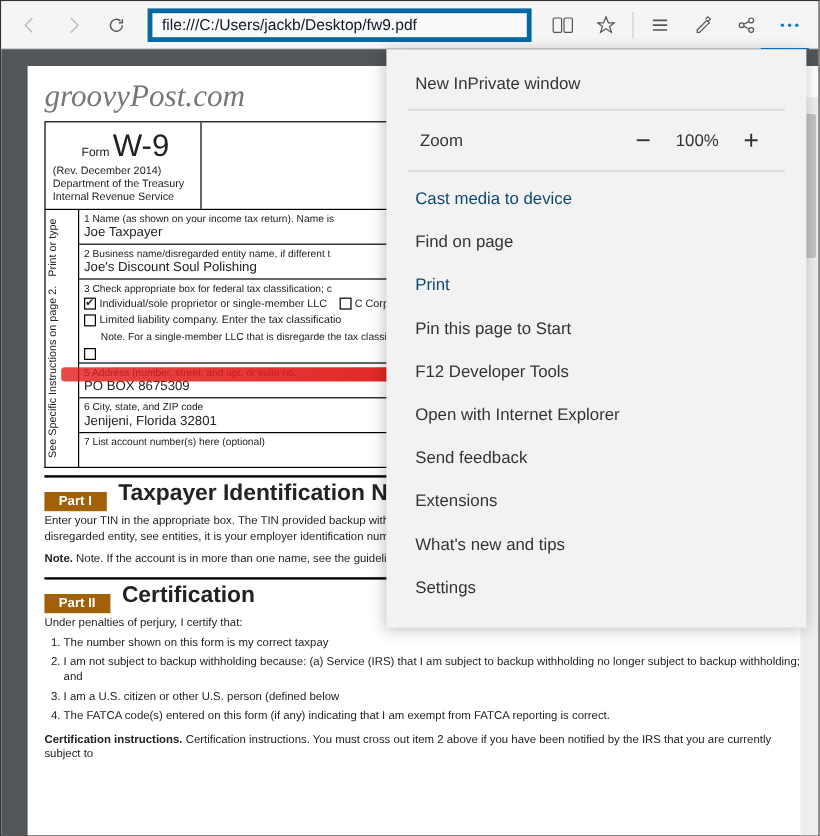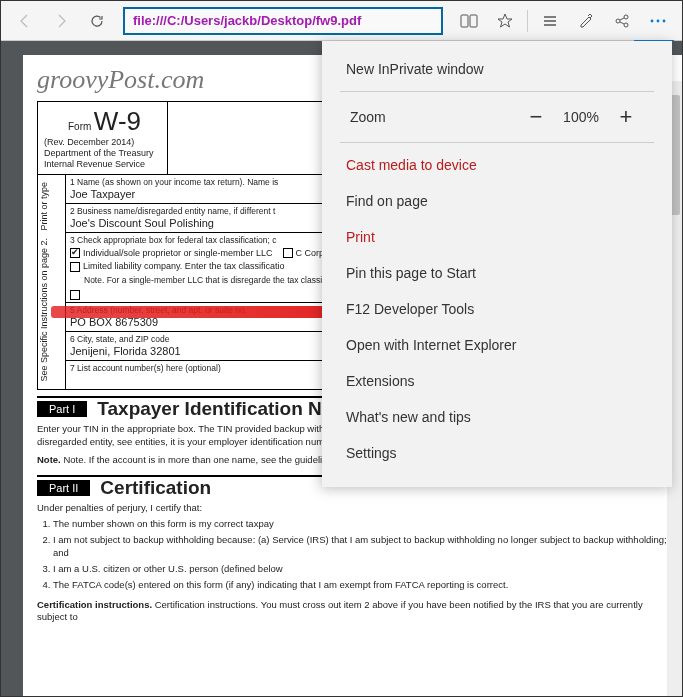--- a/index.html
+++ b/index.html
@@ -1,49 +1,49 @@
 <!DOCTYPE html>
 <html><head>
 <meta charset="utf-8">
 <style>
 * { margin: 0; padding: 0; box-sizing: border-box; }
 body { width: 683px; height: 697px; font-family: "Segoe UI", Arial, sans-serif; background: #fff; border: 1px solid #333; overflow: hidden; position: relative; }
 .toolbar { display: flex; align-items: center; height: 40px; background: #f5f5f5; border-bottom: 1px solid #ccc; padding: 0 6px; }
 .tbtn { width: 36px; height: 36px; display: flex; align-items: center; justify-content: center; cursor: pointer; color: #555; }
 .tbtn.disabled { color: #bbb; }
-.addr { flex: 1; margin: 0 8px; height: 28px; border: 2px solid #0369a1; background: #f9f9f9; padding: 0 8px; font-size: 13px; color: #a21caf; display: flex; align-items: center; font-weight: bold; }
+.addr { flex: 1; margin: 0 8px; height: 28px; border: 4px solid #0369a1; background: #f9f9f9; padding: 0 8px; font-size: 13px; color: #0f172a; display: flex; align-items: center; }
 .blue-underline { position: absolute; top: 39px; right: 8px; height: 3px; width: 40px; background: #0b79d0; }
 .viewport { position: relative; background: #525659; height: 657px; padding: 14px 0 0 22px; overflow: hidden; }
 .page { width: 660px; background: #fff; padding: 10px 14px 20px; font-size: 10.5px; color: #222; min-height: 700px; }
 .watermark { font-family: Georgia, serif; font-style: italic; font-size: 26px; color: #777; margin-bottom: 6px; }
 .formhead { display: flex; border: 1px solid #000; }
 .formhead .col1 { width: 130px; border-right: 1px solid #000; padding: 4px 6px; font-size: 9px; line-height: 1.2; }
 .formhead .col1 .big { font-size: 26px; font-weight: normal; }
 .formhead .col1 .fo { font-size: 10px; margin-left: 24px; }
 .formhead .col2 { flex: 1; padding: 20px 6px 4px; font-size: 18px; font-weight: bold; text-align: center; }
 .body-row { display: flex; }
 .side { width: 28px; border: 1px solid #000; border-top: none; border-right: none; writing-mode: sideways-lr; text-align: center; font-size: 9px; padding: 4px 2px; line-height: 1; }
 .main { flex: 1; border: 1px solid #000; border-top: none; }
 .cell { border-top: 1px solid #000; padding: 2px 4px; font-size: 9px; }
 .cell:first-child { border-top: none; }
 .cell .lbl { font-size: 8.5px; }
 .cell .val { font-family: Arial; font-size: 11px; padding: 1px 0; }
 .chk { display: inline-block; width: 10px; height: 10px; border: 1px solid #000; margin-right: 3px; vertical-align: middle; position: relative; }
 .chk.on::after { content: "✔"; font-size: 9px; position: absolute; top: -2px; left: 0; }
 .noteblk { background: none; padding: 3px 4px; border-top: 1px solid #000; font-size: 8.5px; }
 .part { display: flex; align-items: center; border-top: 2px solid #000; margin-top: 6px; }
-.part-lbl { background: #000000; color: #fff; font-weight: normal; font-size: 11px; padding: 2px 12px; }
+.part-lbl { background: #a16207; color: #fff; font-weight: bold; font-size: 11px; padding: 2px 12px; margin-top: 12px; }
 .part-title { font-weight: bold; font-size: 19px; padding-left: 10px; }
 .para { font-size: 9.5px; padding: 3px 0; line-height: 1.3; }
 .arrow { position: absolute; top: 305px; left: 50px; width: 280px; height: 20px; pointer-events: none; }
 .arrow-body { height: 12px; background: linear-gradient(to right, rgba(226,27,27,.8), rgba(226,27,27,.95)); border-radius: 3px; }
 .arrow-head { position: absolute; right: -22px; top: -8px; width: 0; height: 0; border-left: 26px solid #e21b1b; border-top: 14px solid transparent; border-bottom: 14px solid transparent; }
 .menu { position: absolute; top: 40px; right: 10px; width: 350px; background: #f2f2f2; box-shadow: -1px 2px 12px rgba(0,0,0,.25); font-size: 14px; color: #333; padding: 10px 0 16px; z-index: 10; }
 .menu-item { padding: 10px 24px; cursor: pointer; }
-.menu-item.disabled { color: #b91c1c; }
+.menu-item.disabled { color: #0c4a6e; }
 .menu-sep { height: 1px; background: #ccc; margin: 4px 18px; }
 .zoom-row { display: flex; align-items: center; padding: 8px 28px; }
 .zoom-row .lbl { flex: 1; }
 .zoom-row .zbtn { width: 36px; text-align: center; font-size: 22px; color: #333; cursor: pointer; }
 .zoom-row .zval { width: 54px; text-align: center; font-size: 14px; }
 .sbar { position: absolute; right: 0; top: 40px; bottom: 0; width: 15px; background: #eee; }
 .sbar-thumb { position: absolute; left: 2px; top: 14px; width: 11px; height: 120px; background: #c2c2c2; border-radius: 2px; }
 ol { padding-left: 16px; }
 ol li { font-size: 9.5px; line-height: 1.3; margin-bottom: 4px; }
 </style>
@@ -199,16 +199,17 @@
     <div class="zval">100%</div>
     <div class="zbtn">+</div>
   </div>
   <div class="menu-sep"></div>
   <div class="menu-item disabled">Cast media to device</div>
   <div class="menu-item">Find on page</div>
   <div class="menu-item disabled">Print</div>
   <div class="menu-item">Pin this page to Start</div>
   <div class="menu-item">F12 Developer Tools</div>
   <div class="menu-item">Open with Internet Explorer</div>
+  <div class="menu-item">Send feedback</div>
   <div class="menu-item">Extensions</div>
   <div class="menu-item">What's new and tips</div>
   <div class="menu-item">Settings</div>
 </div>
 
 </body></html>

